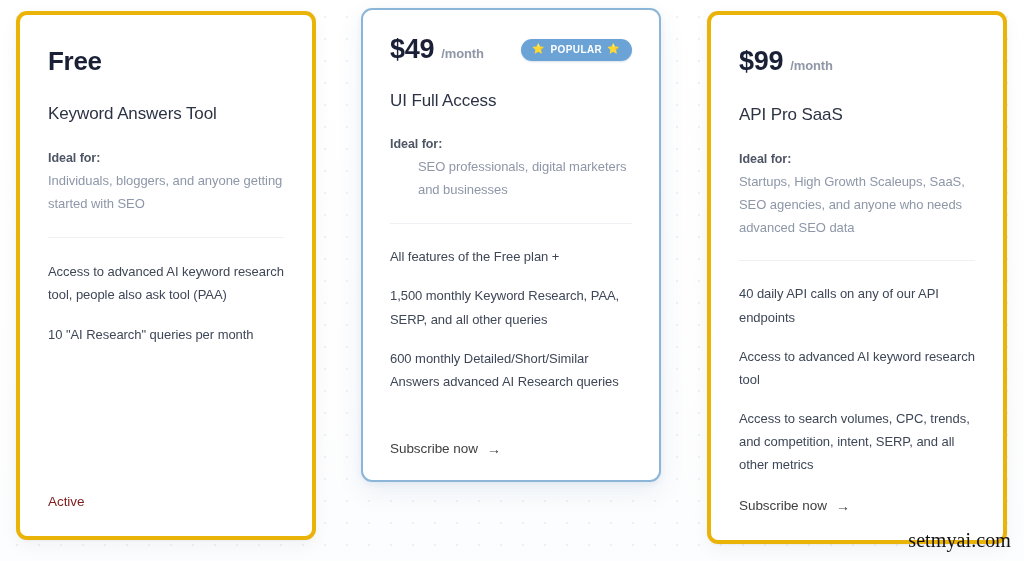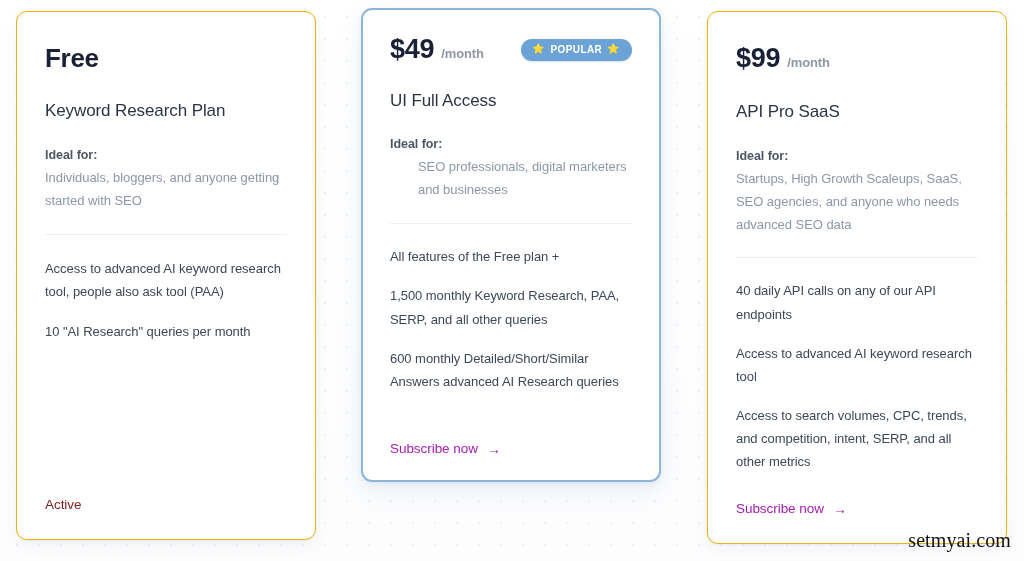--- a/index.html
+++ b/index.html
@@ -40,21 +40,21 @@
     position: absolute;
     inset: 0;
     z-index: 2;
   }
 
   .card {
     position: absolute;
     box-sizing: border-box;
     background: #ffffff;
     border-radius: 11px;
-    border: 1px solid #eab308;
+    border: 4px solid #eab308;
     box-shadow: 0 1px 2px rgba(18,28,45,.045),
                 0 6px 18px rgba(18,28,45,.045);
     padding: 0 28px;
   }
 
   .card--free    { left: 16px;  top: 11px; width: 300px; height: 529px; }
   .card--popular {
     left: 361px; top: 8px; width: 300px; height: 474px;
     border: 2px solid #8cb6d8;
     box-shadow: 0 2px 6px rgba(40,90,150,.07),
@@ -148,21 +148,21 @@
     position: absolute;
     left: 28px;
     bottom: 26px;
   }
   .card--popular .card-foot { left: 27px; bottom: 23px; }
   .cta {
     display: inline-flex;
     align-items: center;
     gap: 9px;
     font-size: 13.5px;
-    color: #a21caf;
+    color: #404040;
     text-decoration: none;
     letter-spacing: -.05px;
     cursor: pointer;
   }
   .cta .arrow { font-size: 14px; line-height: 1; }
   .cta--active { color: #7f1d1d; cursor: default; }
 
   
   #watermark {
     position: absolute;
@@ -185,21 +185,21 @@
 <div id="cards">
 
   <div class="card card--free">
     <div class="card-head" style="margin-top:33px;">
       <div class="price-row">
         <span class="price price--free">Free</span>
         <span class="period"></span>
       </div>
     </div>
 
-    <div class="plan-name" style="margin-top:30px;">Keyword Research Plan</div>
+    <div class="plan-name" style="margin-top:30px;">Keyword Answers Tool</div>
 
     <div style="margin-top:27px;">
       <div class="ideal-label">Ideal for:</div>
       <div class="ideal-text" style="margin-top:4px;">Individuals, bloggers, and anyone getting started with SEO</div>
     </div>
 
     <hr class="divider" style="margin-top:22px;">
 
     <div class="features" style="margin-top:22px;">
       <div class="feature">Access to advanced AI keyword research tool, people also ask tool (PAA)</div>

